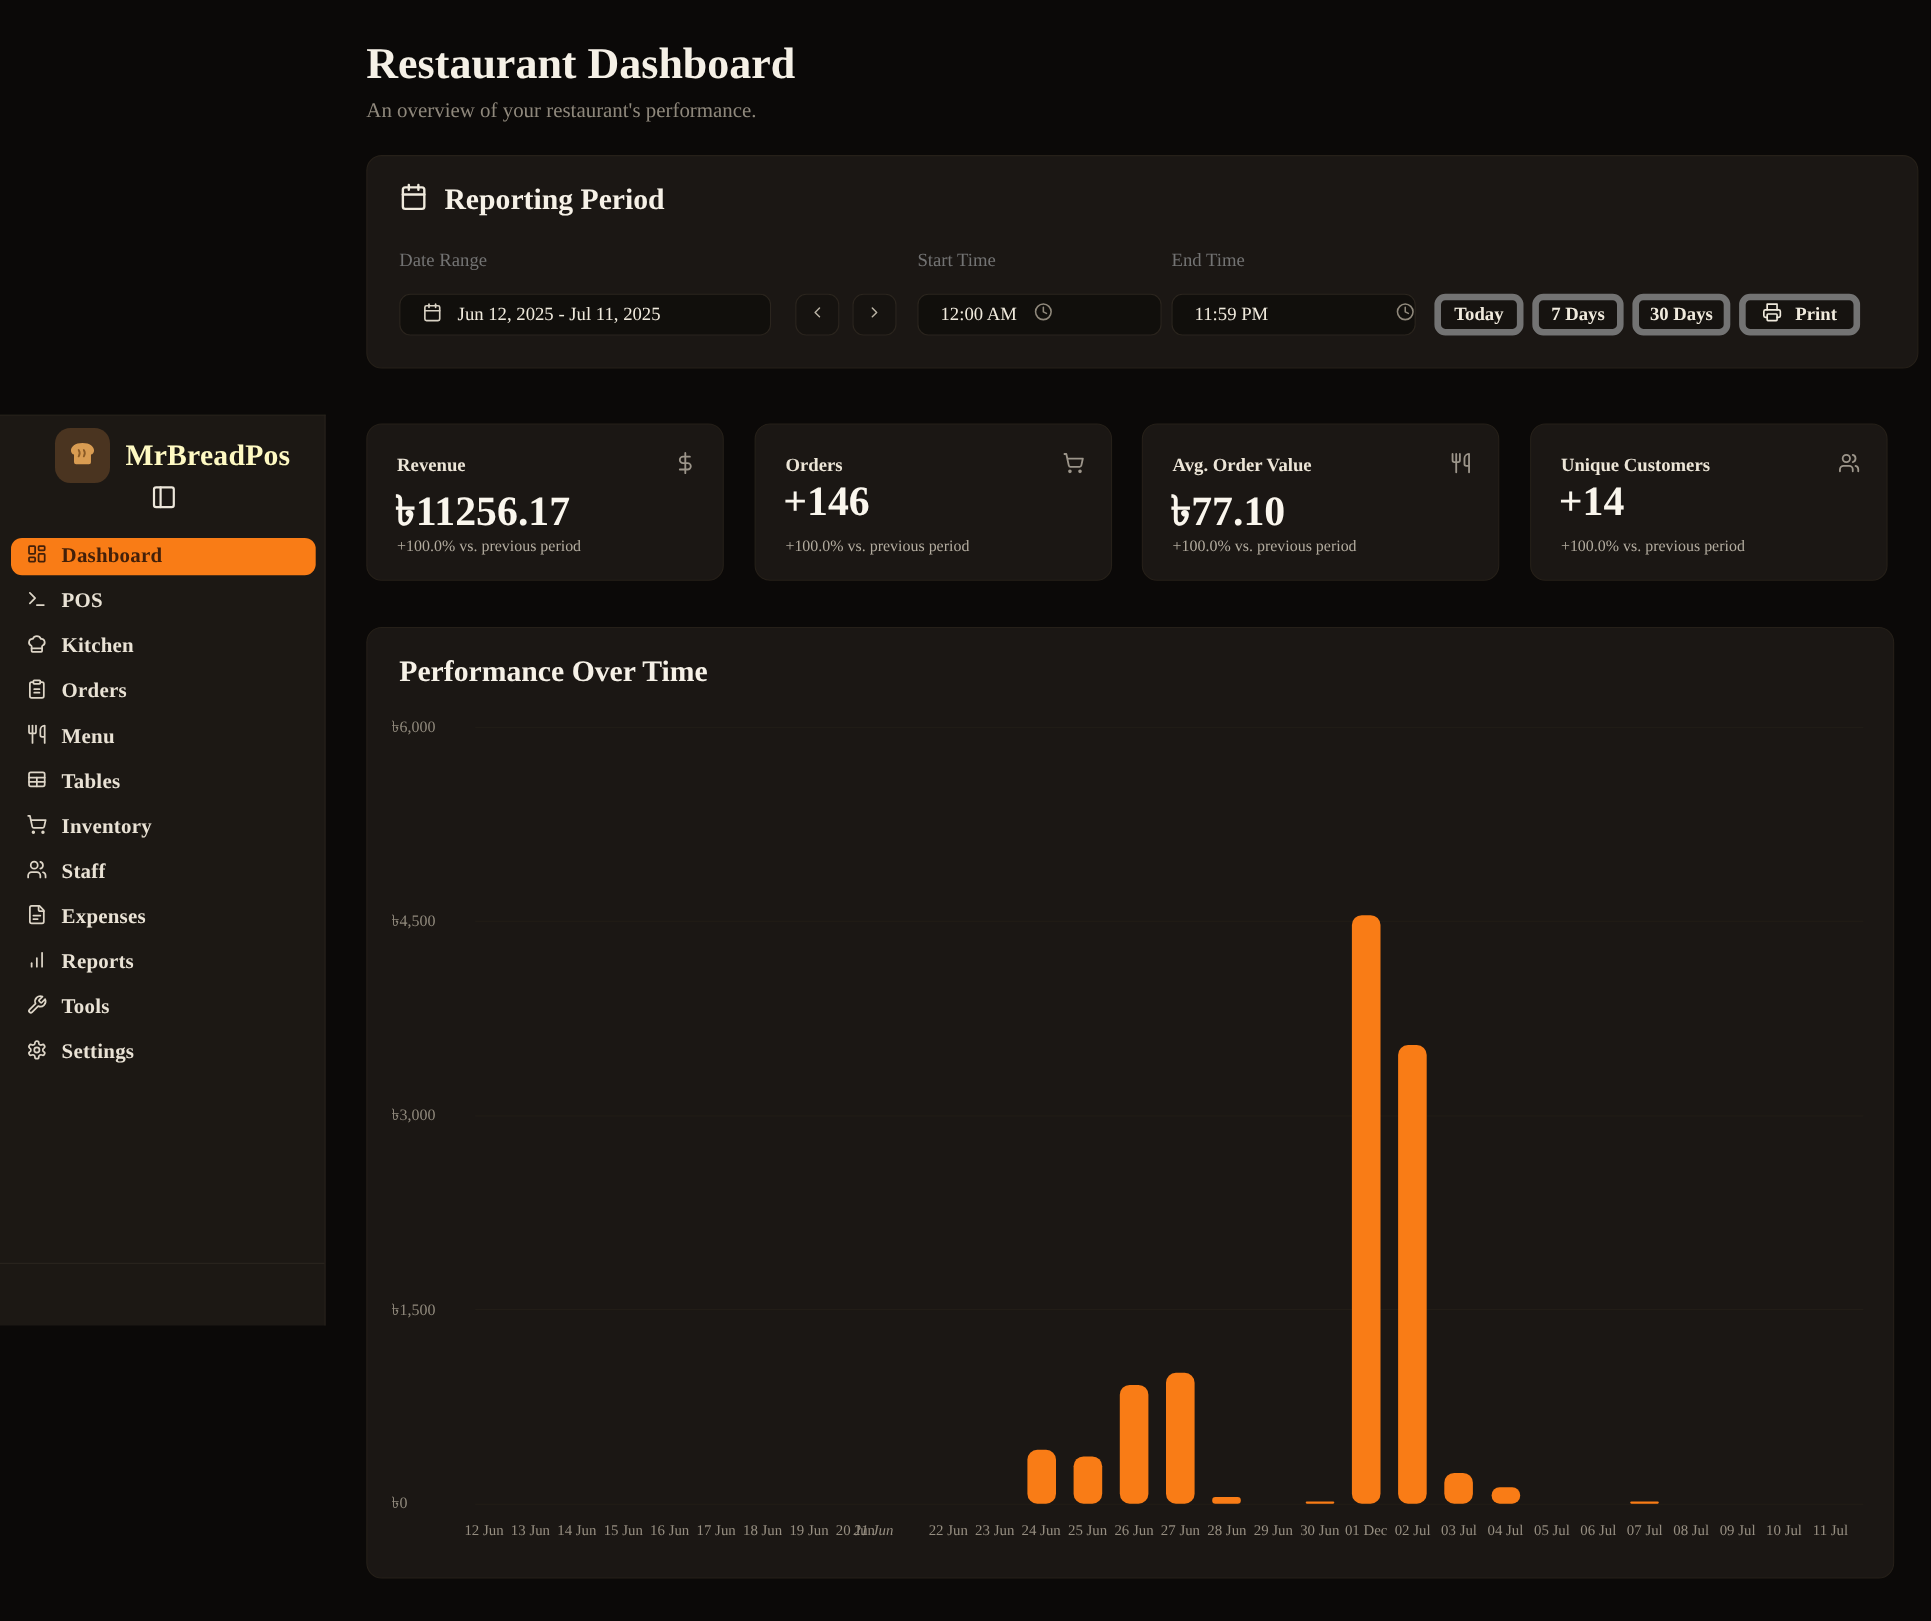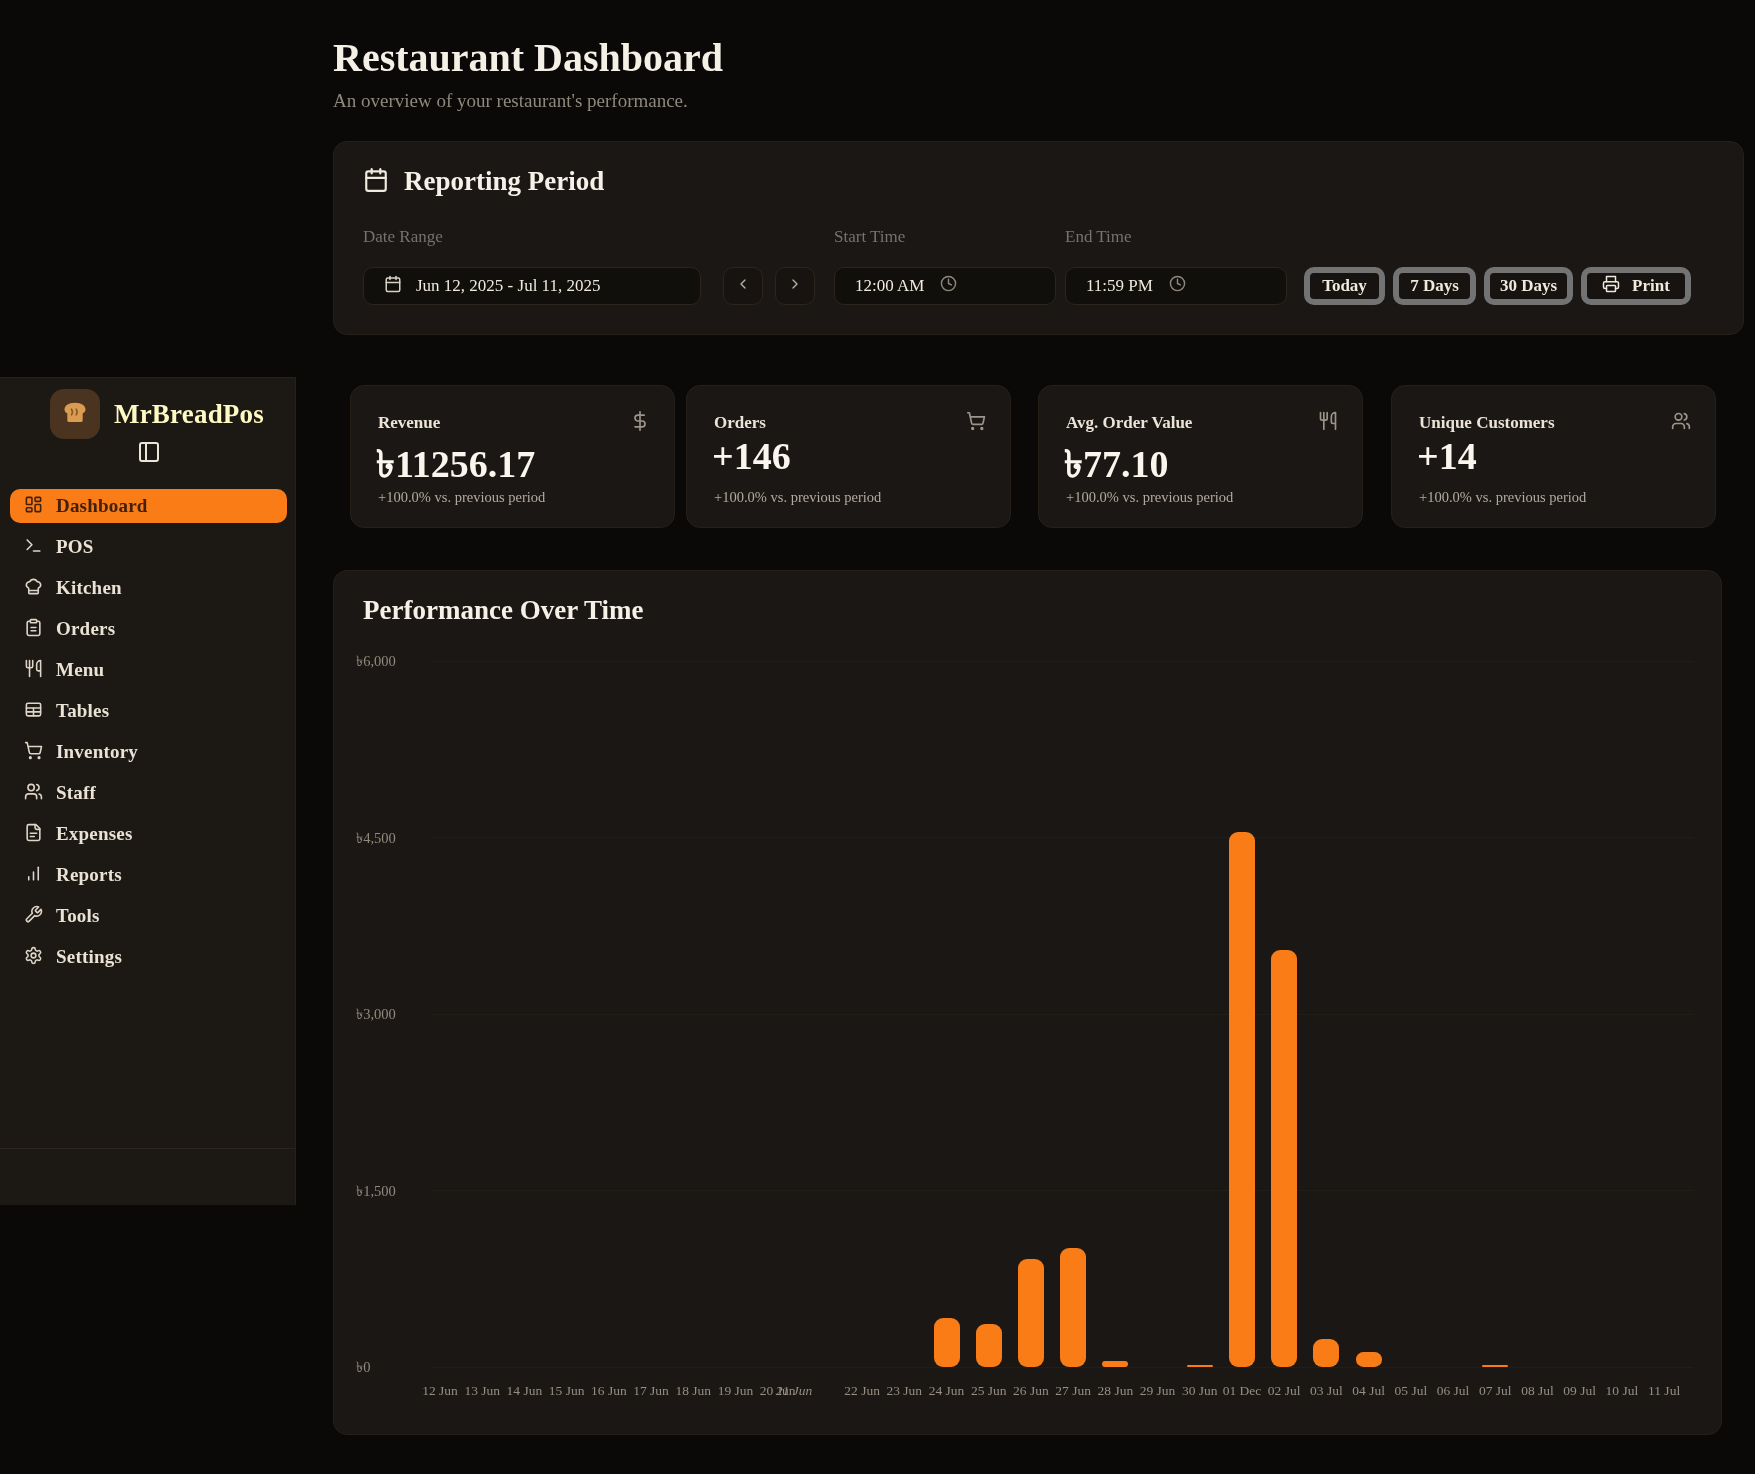--- a/index.html
+++ b/index.html
@@ -242,21 +242,21 @@
           </svg></span>
     </div>
 
     <div class="input-box" style="left:500px; width:222px; padding-left:20px; gap:16px;">
       <span>12:00 AM</span>
       <span class="icn" style="color:#8f887b;"><svg width="17" height="17" viewBox="0 0 24 24" fill="none" stroke="currentColor" stroke-width="2" stroke-linecap="round" stroke-linejoin="round">
             <circle cx="12" cy="12" r="10"></circle>
             <polyline points="12 6 12 12 16 14"></polyline>
           </svg></span>
     </div>
-    <div class="input-box" style="left:731px; width:222px; padding-left:20px; gap:16px;">
+    <div class="input-box" style="left:731px; width:222px; padding-left:20px; gap:16px;justify-content:space-between;">
       <span>11:59 PM</span>
       <span class="icn" style="color:#8f887b;"><svg width="17" height="17" viewBox="0 0 24 24" fill="none" stroke="currentColor" stroke-width="2" stroke-linecap="round" stroke-linejoin="round">
             <circle cx="12" cy="12" r="10"></circle>
             <polyline points="12 6 12 12 16 14"></polyline>
           </svg></span>
     </div>
 
     <div class="pill-btn" style="left:970px; width:81px;">
       <span>Today</span>
     </div>
@@ -269,21 +269,21 @@
     <div class="pill-btn" style="left:1247px; width:110px;">
       <span class="icn"><svg width="18" height="18" viewBox="0 0 24 24" fill="none" stroke="currentColor" stroke-width="2" stroke-linecap="round" stroke-linejoin="round">
             <polyline points="6 9 6 2 18 2 18 9"></polyline>
             <path d="M6 18H4a2 2 0 0 1-2-2v-5a2 2 0 0 1 2-2h16a2 2 0 0 1 2 2v5a2 2 0 0 1-2 2h-2"></path>
             <rect x="6" y="14" width="12" height="8" rx="1"></rect>
           </svg></span>
       <span>Print</span>
     </div>
   </div>
 
-  <div class="card stat-card" style="left:333px;margin-left:17px;">
+  <div class="card stat-card" style="left:333px;">
     <div class="stat-label">Revenue</div>
     <span class="stat-icon icn"><svg width="20" height="20" viewBox="0 0 24 24" fill="none" stroke="currentColor" stroke-width="2" stroke-linecap="round" stroke-linejoin="round">
           <line x1="12" y1="1" x2="12" y2="23"></line>
           <path d="M17 5H9.5a3.5 3.5 0 0 0 0 7h5a3.5 3.5 0 0 1 0 7H6"></path>
         </svg></span>
     <div class="stat-value">৳11256.17</div>
     <div class="stat-delta">+100.0% vs. previous period</div>
   </div>
   <div class="card stat-card" style="left:686px;">
     <div class="stat-label">Orders</div>

